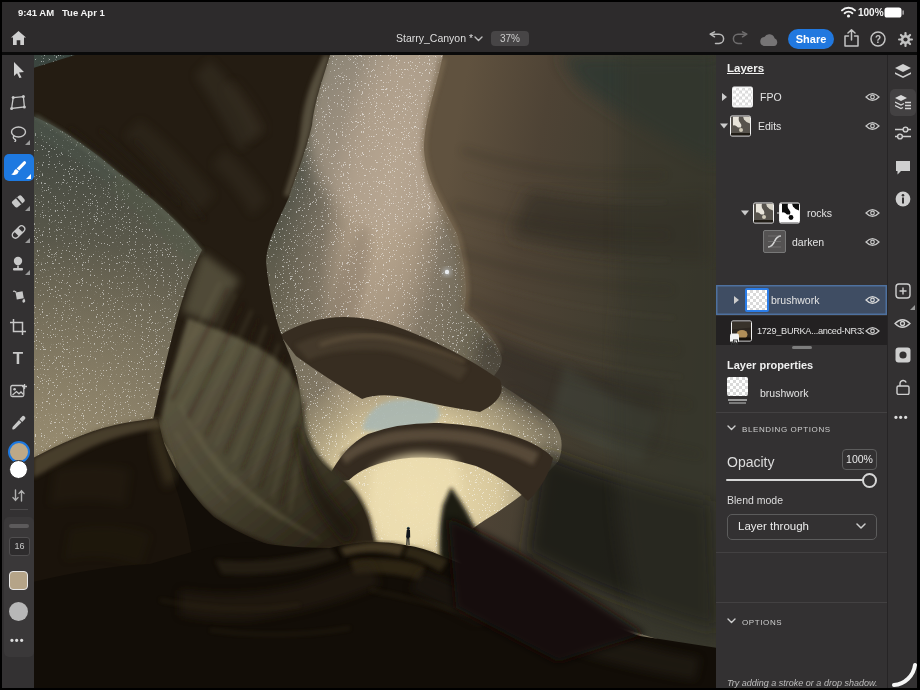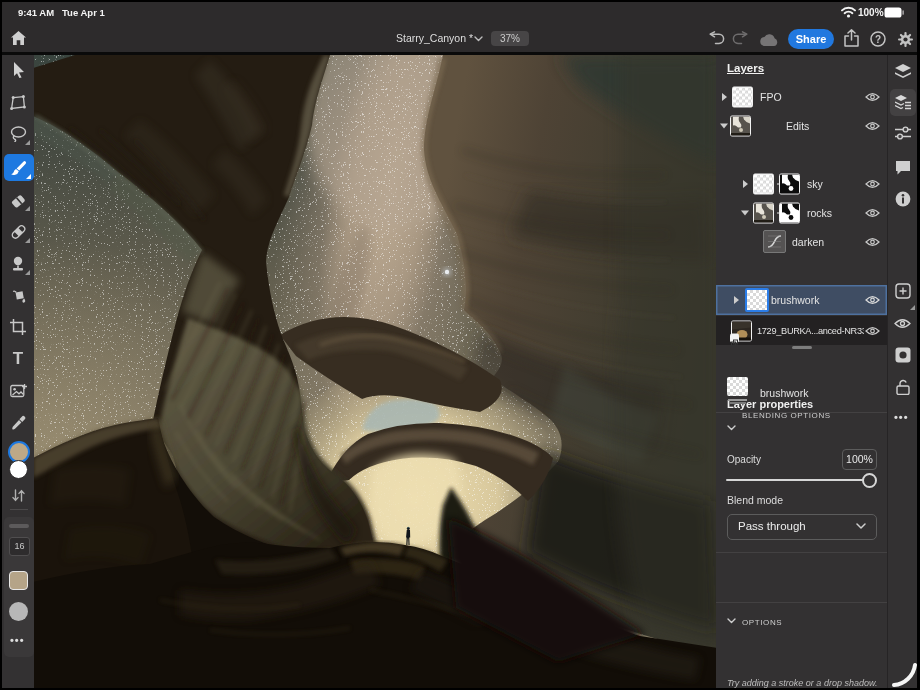--- a/index.html
+++ b/index.html
@@ -419,44 +419,28 @@
 
   <div class="row" style="top:56px;">
     <div class="tri-d" style="left:4px;"></div>
     <div class="thumb" style="left:14px;"><svg width="19" height="19" viewBox="0 0 19 19">
           <rect width="19" height="19" fill="#57534d"></rect>
           <path d="M2 0 L8 0 Q7 4 9 6 Q11 8 10 11 L7 11 Q4 8 2 9 Z" fill="#e8e4da"></path>
           <path d="M12 0 L19 0 L19 7 Q15 6 13 3 Z" fill="#d8d4c8"></path>
           <circle cx="10" cy="13.5" r="2" fill="#cfc9b8"></circle>
           <rect y="16.5" width="19" height="2.5" fill="#211d16"></rect>
         </svg></div>
-    <div class="rowlabel" style="left:42px;margin-left:28px;">Edits</div>
+    <div class="rowlabel" style="left:42px;">Edits</div>
     <svg class="eye" width="15" height="10" viewBox="0 0 15 10">
         <path d="M1 5 Q7.5 -1.8 14 5 Q7.5 11.8 1 5 Z" fill="none" stroke="#c9c9c9" stroke-width="1.2"></path>
         <circle cx="7.5" cy="5" r="1.8" fill="none" stroke="#c9c9c9" stroke-width="1.2"></circle>
       </svg>
   </div>
 
 
-  <div class="row" style="top:114px;">
-    <div class="tri-r" style="left:27px;"></div>
-    <div class="thumb checker" style="left:37px;"></div>
-    <div class="abs" style="left:60.5px;top:14px;width:2px;height:2px;background:#aaa;border-radius:50%;"></div>
-    <div class="thumb" style="left:63px;"><svg width="19" height="19" viewBox="0 0 19 19">
-          <rect width="19" height="19" fill="#0c0c0c"></rect>
-          <path d="M2 0 L8 0 Q7 4 9 6 Q11 8 10 11 L7 11 Q4 8 2 9 Z" fill="#fff"></path>
-          <path d="M12 0 L19 0 L19 7 Q15 6 13 3 Z" fill="#fff"></path>
-          <circle cx="11" cy="14" r="2.4" fill="#fff"></circle>
-        </svg></div>
-    <div class="rowlabel" style="left:91px;">sky</div>
-    <svg class="eye" width="15" height="10" viewBox="0 0 15 10">
-        <path d="M1 5 Q7.5 -1.8 14 5 Q7.5 11.8 1 5 Z" fill="none" stroke="#c9c9c9" stroke-width="1.2"></path>
-        <circle cx="7.5" cy="5" r="1.8" fill="none" stroke="#c9c9c9" stroke-width="1.2"></circle>
-      </svg>
-  </div>
 
   <div class="row" style="top:172px;">
     <div class="abs" style="left:47px;top:3px;width:21px;height:21px;background:#555353;border:1px solid #787878;border-radius:2px;">
       <svg width="21" height="21" viewBox="0 0 21 21">
           <path d="M4 16 Q8 16 10.5 10.5 Q13 5 17 5" fill="none" stroke="#d8d8d8" stroke-width="1.6"></path>
           <path d="M4 5 L17 5 M4 10.5 L17 10.5 M4 16 L17 16" stroke="#888" stroke-width="0.5"></path>
         </svg>
     </div>
     <div class="rowlabel" style="left:76px;">darken</div>
     <svg class="eye" width="15" height="10" viewBox="0 0 15 10">
@@ -513,38 +497,38 @@
     </div>
     <div class="rowlabel" style="left:41px;font-size:9.2px;letter-spacing:-0.3px;width:107px;overflow:hidden;">1729_BURKA...anced-NR33</div>
     <svg class="eye" width="15" height="10" viewBox="0 0 15 10">
         <path d="M1 5 Q7.5 -1.8 14 5 Q7.5 11.8 1 5 Z" fill="none" stroke="#c9c9c9" stroke-width="1.2"></path>
         <circle cx="7.5" cy="5" r="1.8" fill="none" stroke="#c9c9c9" stroke-width="1.2"></circle>
       </svg>
   </div>
 
   <div class="abs" style="left:76px;top:291px;width:20px;height:3px;border-radius:2px;background:#7d7d7d;"></div>
 
-  <div class="abs" style="left:11px;top:304px;font-size:11px;font-weight:bold;color:#f0f0f0;margin-top:39px;">Layer properties</div>
+  <div class="abs" style="left:11px;top:304px;font-size:11px;font-weight:bold;color:#f0f0f0;">Layer properties</div>
   <div class="abs checker" style="left:11px;top:322px;width:21px;height:19px;border-radius:2px;"></div>
   <div class="abs" style="left:12px;top:344px;width:19px;height:1.5px;background:#9a9a9a;"></div>
   <div class="abs" style="left:13px;top:347px;width:17px;height:1.5px;background:#7a7a7a;"></div>
   <div class="abs" style="left:44px;top:332px;font-size:10.5px;color:#e3e3e3;">brushwork</div>
   <div class="divider" style="top:357px;"></div>
 
   <svg class="abs" style="left:11px;top:370px;" width="9" height="6" viewBox="0 0 9 6">
       <path d="M1 1 L4.5 4.5 L8 1" fill="none" stroke="#cecece" stroke-width="1.4" stroke-linecap="round" stroke-linejoin="round"></path>
     </svg>
-  <div class="abs sectlabel" style="left:26px;top:356px;">BLENDING OPTIONS</div>
-  <div class="abs" style="left:11px;top:399px;font-size:10px;color:#dcdcdc;">Opacity</div>
+  <div class="abs sectlabel" style="left:26px;top:370px;">BLENDING OPTIONS</div>
+  <div class="abs" style="left:11px;top:399px;font-size:14px;color:#dcdcdc;">Opacity</div>
   <div class="abs" style="left:126px;top:394px;width:33px;height:19px;border:1px solid #5c5c5c;border-radius:4px;color:#e8e8e8;font-size:10.5px;text-align:center;line-height:19px;">100%</div>
   <div class="abs" style="left:10px;top:424px;width:145px;height:2px;background:#d6d6d6;border-radius:1px;"></div>
   <div class="abs" style="left:146px;top:418px;width:11px;height:11px;border:2px solid #d6d6d6;border-radius:50%;background:#333132;"></div>
   <div class="abs" style="left:11px;top:439px;font-size:10.5px;color:#dcdcdc;">Blend mode</div>
   <div class="abs" style="left:11px;top:459px;width:148px;height:24px;border:1px solid #5c5c5c;border-radius:5px;"></div>
-  <div class="abs" style="left:22px;top:465px;font-size:11.5px;color:#ececec;">Pass through</div>
+  <div class="abs" style="left:22px;top:465px;font-size:11.5px;color:#ececec;">Layer through</div>
   <svg class="abs" style="left:140px;top:468px;" width="10" height="7" viewBox="0 0 10 7">
       <path d="M1 1 L5 5 L9 1" fill="none" stroke="#cecece" stroke-width="1.5" stroke-linecap="round" stroke-linejoin="round"></path>
     </svg>
   <div class="divider" style="top:497px;"></div>
 
   <div class="divider" style="top:547px;"></div>
 
   <svg class="abs" style="left:11px;top:563px;" width="9" height="6" viewBox="0 0 9 6">
       <path d="M1 1 L4.5 4.5 L8 1" fill="none" stroke="#cecece" stroke-width="1.4" stroke-linecap="round" stroke-linejoin="round"></path>
     </svg>

